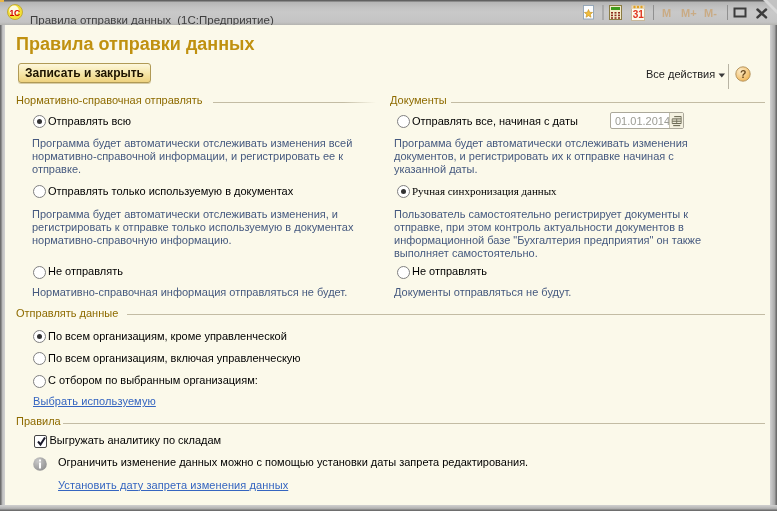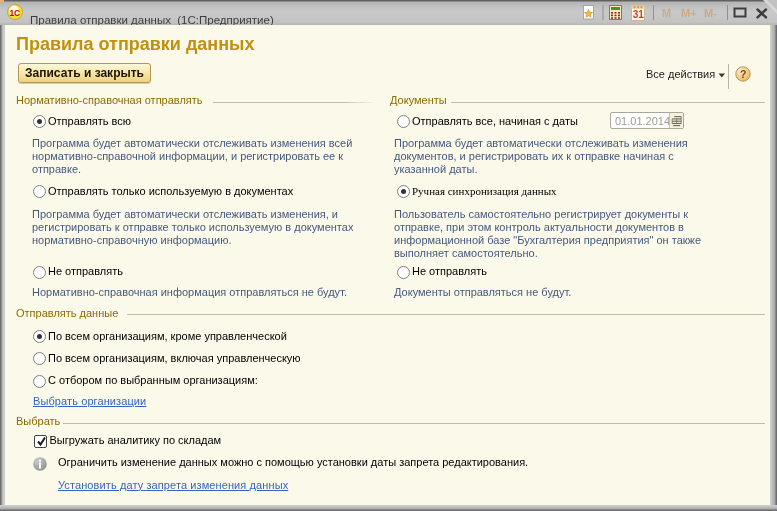--- a/index.html
+++ b/index.html
@@ -123,21 +123,21 @@
   </div>
 <div class="abs lbl" style="left:48px;top:114.9px;">Отправлять всю</div>
 <div class="abs desc" style="left:32px;top:137px;">Программа будет автоматически отслеживать изменения всей<br>нормативно-справочной информации, и регистрировать ее к<br>отправке.</div>
 
 <div class="abs radio" style="left:33px;top:185px;"></div>
 <div class="abs lbl" style="left:48px;top:184.8px;text-align:right;">Отправлять только используемую в документах</div>
 <div class="abs desc" style="left:32px;top:207.5px;">Программа будет автоматически отслеживать изменения, и<br>регистрировать к отправке только используемую в документах<br>нормативно-справочную информацию.</div>
 
 <div class="abs radio" style="left:33px;top:265.5px;"></div>
 <div class="abs lbl" style="left:48px;top:265.2px;">Не отправлять</div>
-<div class="abs desc" style="left:32px;top:285.7px;">Нормативно-справочная информация отправляться не будут.</div>
+<div class="abs desc" style="left:32px;top:285.7px;">Нормативно-справочная информация отправляться не будет.</div>
 
 <div class="abs radio" style="left:397px;top:115px;"></div>
 <div class="abs lbl" style="left:412px;top:114.9px;">Отправлять все, начиная с даты</div>
 <div class="abs" style="left:610px;top:112px;width:74px;height:17px;border:1px solid #aba89a;border-radius:2px;background:#fff;box-sizing:border-box;">
   <div class="abs" style="left:4px;top:2px;font-size:11px;line-height:13px;color:#9c9c94;">01.01.2014</div>
   <div class="abs" style="right:0;top:0;width:13px;height:15px;background:#f4f1e0;border-left:1px solid #c6c3b0;">
     <svg width="11" height="12" style="position:absolute;left:1px;top:2px" viewBox="0 0 11 12">
       <g stroke="#6c6a55" stroke-width="1.1" fill="none">
         <path d="M3.2 1.6 H10.2"></path>
         <path d="M1.2 3.9 H10.2"></path>
@@ -165,23 +165,23 @@
 <div class="abs secline" style="left:127px;top:314px;width:638px;"></div>
 
 <div class="abs radio" style="left:33px;top:330px;">
     <div class="dot"></div>
   </div>
 <div class="abs lbl" style="left:48px;top:329.5px;">По всем организациям, кроме управленческой</div>
 <div class="abs radio" style="left:33px;top:352.4px;"></div>
 <div class="abs lbl" style="left:48px;top:351.8px;">По всем организациям, включая управленческую</div>
 <div class="abs radio" style="left:33px;top:374.7px;"></div>
 <div class="abs lbl" style="left:48px;top:374.1px;">С отбором по выбранным организациям:</div>
-<div class="abs link" style="left:33px;top:395px;">Выбрать организации</div>
-
-<div class="abs sechdr" style="left:16px;top:415px;">Выбрать</div>
+<div class="abs link" style="left:33px;top:395px;">Выбрать используемую</div>
+
+<div class="abs sechdr" style="left:16px;top:415px;">Правила</div>
 <div class="abs secline" style="left:63px;top:422.5px;width:702px;"></div>
 
 <div class="abs" style="left:34px;top:435px;width:11px;height:11px;border:1px solid #454545;border-radius:2px;background:#fff;">
   <svg width="13" height="13" style="position:absolute;left:0;top:-1">
       <path d="M3 6.5 L5.5 9.5 L10 2.5" stroke="#1a1a2a" stroke-width="2" fill="none"></path>
     </svg>
 </div>
 <div class="abs lbl" style="left:49.5px;top:434px;">Выгружать аналитику по складам</div>
 
 <svg class="abs" style="left:33px;top:457px" width="14" height="14" viewBox="0 0 14 14">

